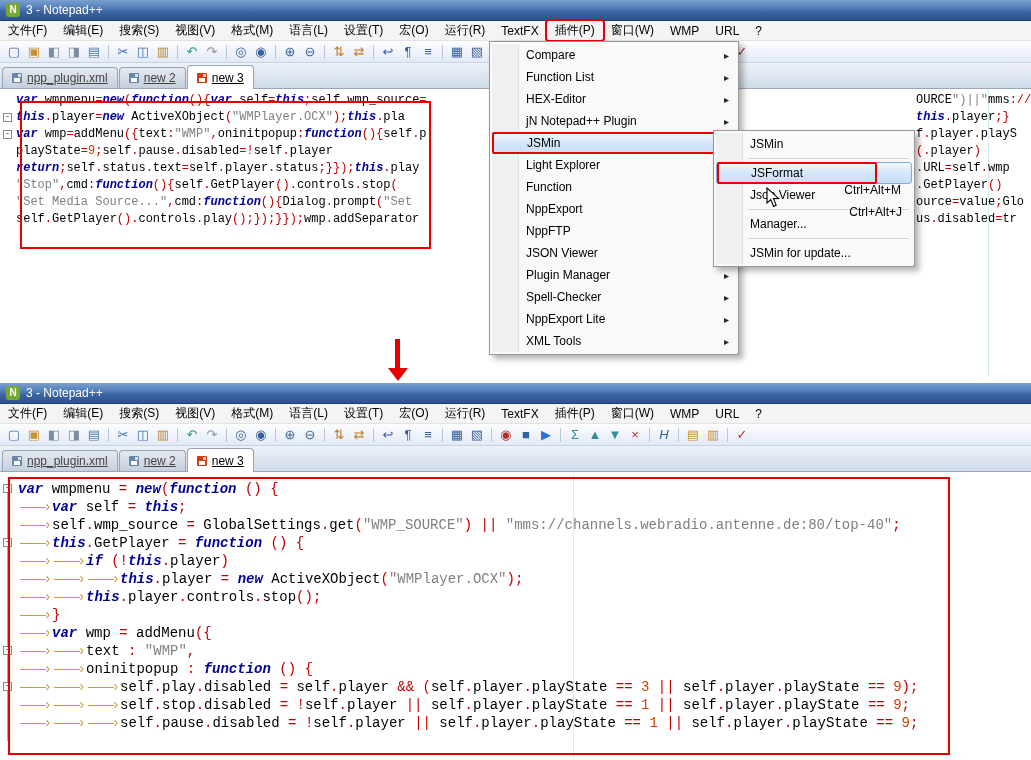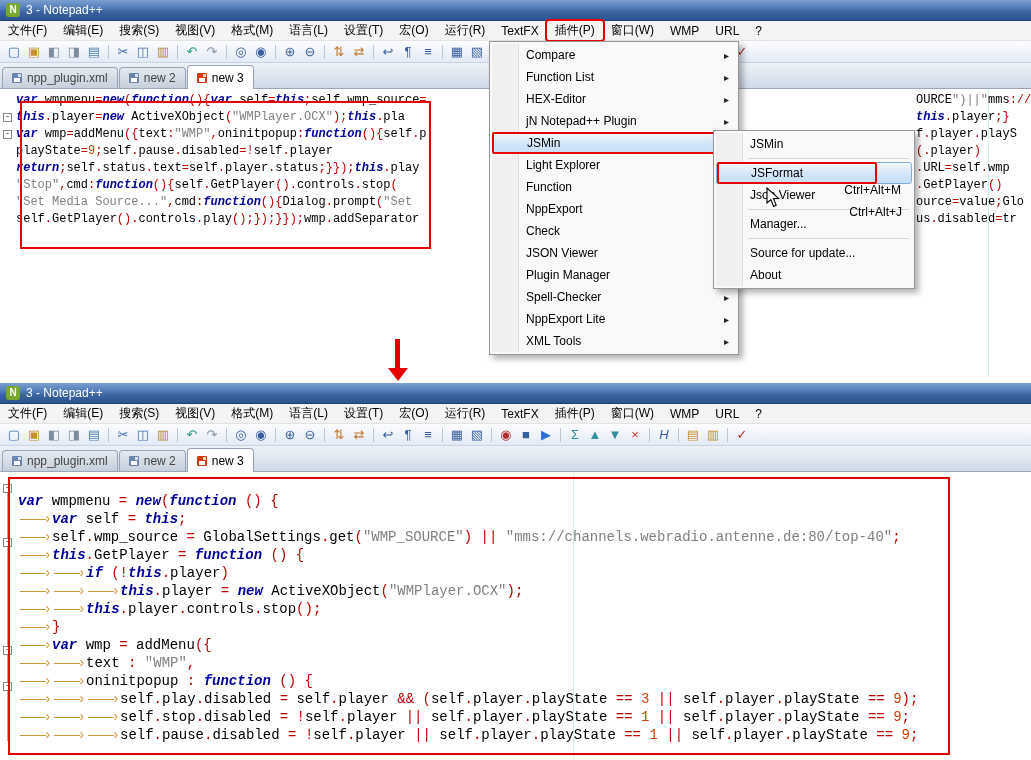--- a/index.html
+++ b/index.html
@@ -41,40 +41,40 @@
         font-size:13px; margin:0 1px; line-height:1; }
   .tsep{ width:1px; height:14px; background:#b9c6d6; margin:0 4px; flex:none; }
 
   .tabbar{
     height:26px; background:linear-gradient(180deg,#eef2f8,#cedae8);
     display:flex; align-items:flex-end; padding:2px 2px 0; border-bottom:1px solid #9aa7b8;
   }
   .tab{
     display:flex; align-items:center; gap:5px; padding:0 9px; font-size:12px; color:#444;
     background:linear-gradient(180deg,#e4eaf1,#c5cfdb); border:1px solid #98a4b4; border-bottom:none;
-    border-radius:4px 4px 0 0; margin-right:1px; height:21px;
+    border-radius:4px 4px 0 0; margin-right:1px; height:21px;text-decoration:underline;
   }
   .tab.active{ background:#fff; height:24px; color:#000; position:relative; z-index:2; margin-bottom:-1px; }
   .disk{ width:10px; height:10px; display:inline-block; position:relative; border-radius:1px; }
   .disk::after{ content:''; position:absolute; left:2px; right:2px; bottom:1px; height:4px; background:#fff; }
   .disk::before{ content:''; position:absolute; right:1px; top:1px; width:3px; height:3px; background:#fff; opacity:.75; }
 
   
   .editor{ position:absolute; left:0; right:0; top:89px; bottom:0; background:#fff; overflow:hidden; }
   .fold-margin{ position:absolute; left:0; top:0; bottom:0; width:16px; background:#fff; z-index:2; }
   .fbox{
     position:absolute; left:3px; width:9px; height:9px; border:1px solid #888; background:#fff;
     color:#444; font-size:9px; line-height:7px; text-align:center; font-family:"Liberation Mono",monospace;
   }
   .fline{ position:absolute; left:7px; width:1px; background:#aaa; }
   .edge{ position:absolute; top:0; bottom:0; width:1px; background:#d5ecf5; }
 
   .code{ position:absolute; left:16px; top:3px; right:0; font-family:"Liberation Mono",monospace; }
   #code-top{ font-size:12px; line-height:17px; }
-  #code-bottom{ font-size:14px; line-height:18px; top:20px; left:18px; }
+  #code-bottom{ font-size:14px; line-height:18px; top:8px; left:18px; }
   #code-top .cl{ height:17px; }
   #code-bottom .cl{ height:18px; }
   .cl{ white-space:pre; position:relative; }
   .rfrag{ position:absolute; left:900px; top:0; white-space:pre; }
 
   .kw{ color:#00009a; font-weight:bold; font-style:italic; }
   .str{ color:#808080; }
   .num{ color:#d14000; }
   .op{ color:#c00000; }
   .id{ color:#000; }
@@ -245,21 +245,21 @@
       </div>
       <div class="pitem">
         <span class="plab">Function</span>
         <span class="parrow">▸</span>
       </div>
       <div class="pitem">
         <span class="plab">NppExport</span>
         <span class="parrow">▸</span>
       </div>
       <div class="pitem">
-        <span class="plab">Check</span>
+        <span class="plab">NppFTP</span>
         <span class="parrow">▸</span>
       </div>
       <div class="pitem">
         <span class="plab">JSON Viewer</span>
         <span class="parrow">▸</span>
       </div>
       <div class="pitem">
         <span class="plab">Plugin Manager</span>
         <span class="parrow">▸</span>
       </div>
@@ -288,24 +288,21 @@
       <div class="pitem">
         <span class="plab">Json Viewer</span>
         <span class="pshort">Ctrl+Alt+J</span>
       </div>
       <div class="msep"></div>
       <div class="pitem">
         <span class="plab">Manager...</span>
       </div>
       <div class="msep"></div>
       <div class="pitem">
-        <span class="plab">Source for update...</span>
-      </div>
-      <div class="pitem">
-        <span class="plab">About</span>
+        <span class="plab">JSMin for update...</span>
       </div>
     </div>
   <svg class="cursor" width="15" height="21" viewBox="0 0 15 21">
     <path d="M1,1 L1,16 L4.8,12.6 L7.6,19.5 L10.2,18.3 L7.5,11.6 L12.6,11.4 Z" fill="#ffffff" stroke="#000000" stroke-width="1.1"></path>
   </svg>
 </div>
 
 <div class="red-arrow-shaft"></div>
 <div class="red-arrow-head"></div>
 

